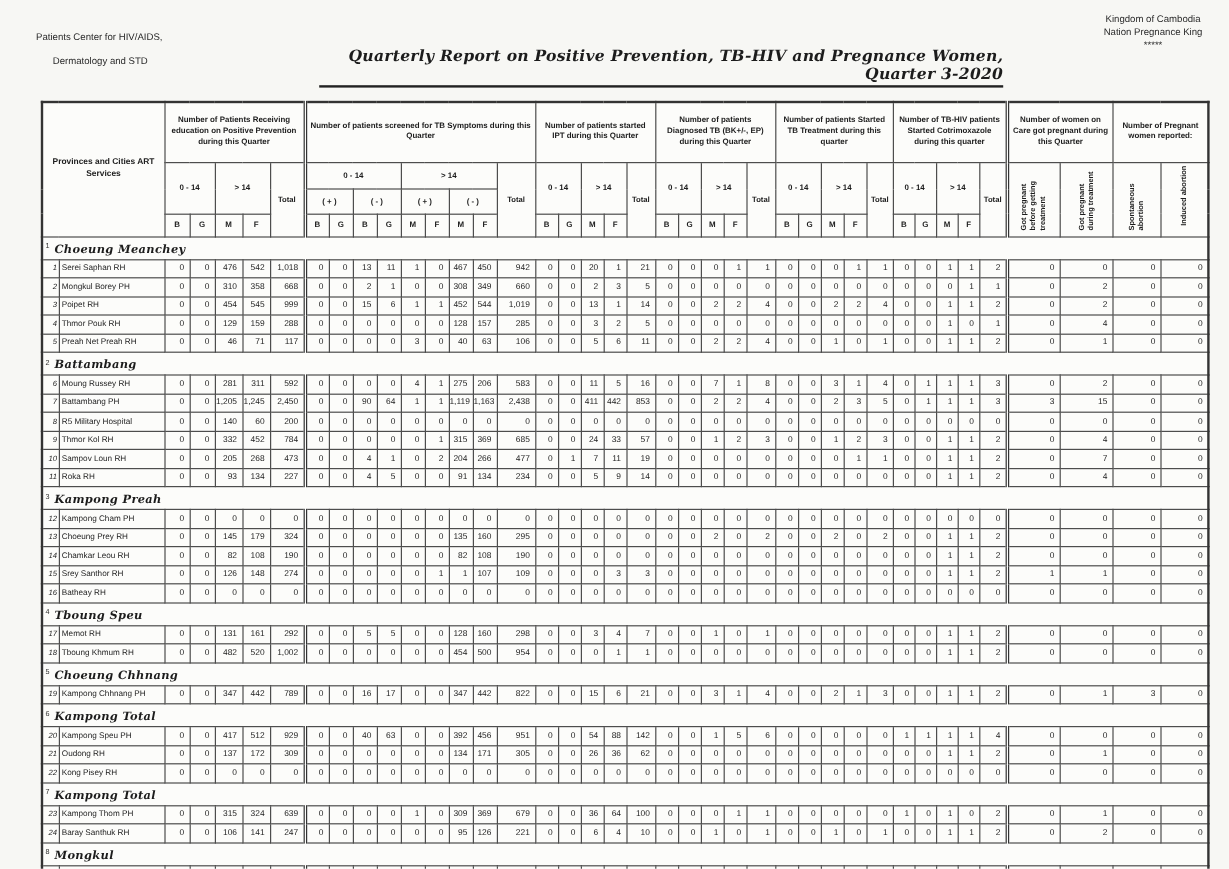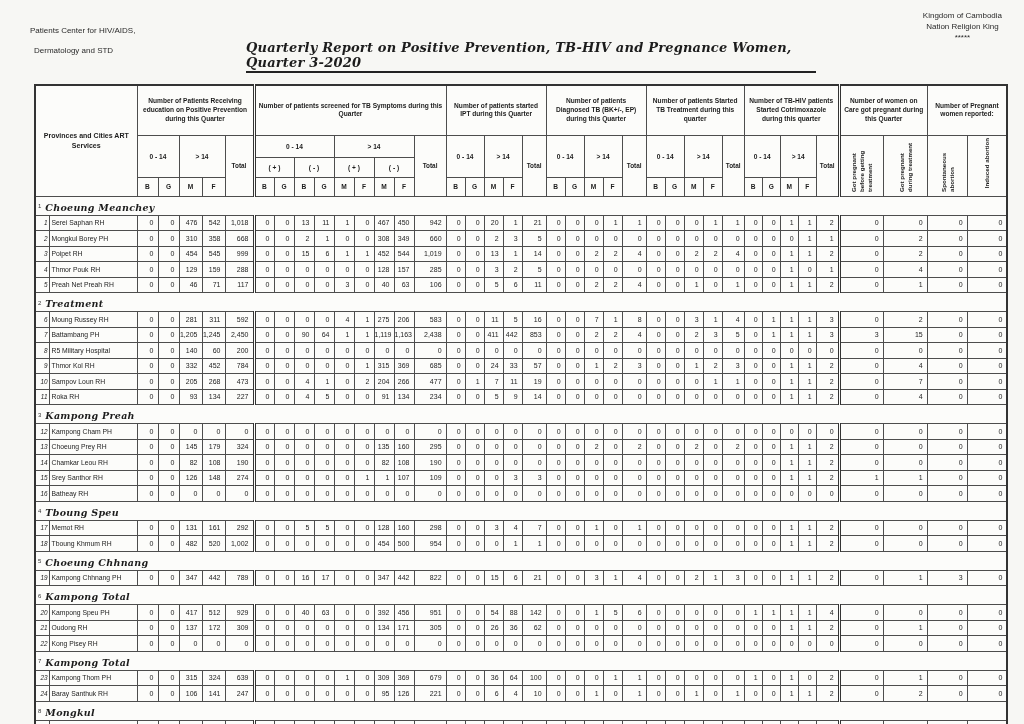--- a/index.html
+++ b/index.html
@@ -6,23 +6,23 @@
   html,body { width:1024px; height:724px; }
   body{
     background:#f7f7f4;
     font-family:"Liberation Sans", sans-serif;
     color:#1c1c1c;
     position:relative;
     overflow:hidden;
   }
   .page-header{ position:absolute; top:0; left:0; width:1024px; height:84px; }
   .org{ position:absolute; left:30px; top:26px; font-size:8px; color:#2a2a2a; }
-  .org .l2{ margin-top:11px; margin-left:4px; }
+  .org .l2{ margin-top:11px; margin-left:14px; }
   .kingdom{ position:absolute; right:22px; top:10px; text-align:center; font-size:8px; color:#2a2a2a; line-height:11px;margin-left:48px; }
-  .title-wrap{ position:absolute; left:246px; top:40px; width:570px; text-align:left; }
+  .title-wrap{ position:absolute; left:266px; top:40px; width:570px; text-align:right; }
   .report-title{
     display:inline-block;
     font-family:"DejaVu Serif", serif;
     font-style:italic; font-weight:bold;
     font-size:13px; letter-spacing:.2px;
     border-bottom:2px solid #222; padding-bottom:1px;
   }
   .table-wrap{ position:absolute; left:34px; top:84px; }
   table{
     border-collapse:collapse; table-layout:fixed; width:972px;
@@ -60,21 +60,21 @@
 <div class="page-header">
   <div class="org">
     <div class="l1">Patients Center for HIV/AIDS,</div>
     <div class="l2">Dermatology and STD</div>
   </div>
   <div class="title-wrap">
     <span class="report-title">Quarterly Report on Positive Prevention, TB-HIV and Pregnance Women, Quarter 3-2020</span>
   </div>
   <div class="kingdom">
     <div>Kingdom of Cambodia</div>
-    <div>Nation Religion King</div>
+    <div>Nation Pregnance King</div>
     <div>*****</div>
   </div>
 </div>
 
 <div class="table-wrap">
 <table>
   <colgroup>
     <col style="width:14px">
         <col style="width:88px">
     <col style="width:21px">
@@ -397,21 +397,21 @@
           <td class="c-val">0</td>
           <td class="c-val">1</td>
           <td class="c-val">1</td>
           <td class="c-val">2</td>
           <td class="c-val dbl">0</td>
           <td class="c-val">1</td>
           <td class="c-val">0</td>
           <td class="c-val">0</td>
         </tr>
         <tr class="section-row">
-          <td class="section-cell" colspan="40"><span class="sec-no">2</span><span class="sec-name">Treatment</span></td>
+          <td class="section-cell" colspan="40"><span class="sec-no">2</span><span class="sec-name">Battambang</span></td>
         </tr>
         <tr class="data-row">
           <td class="c-no">6</td>
           <td class="c-name">Moung Russey RH</td>
           <td class="c-val">0</td>
           <td class="c-val">0</td>
           <td class="c-val">281</td>
           <td class="c-val">311</td>
           <td class="c-val">592</td>
           <td class="c-val dbl">0</td>

